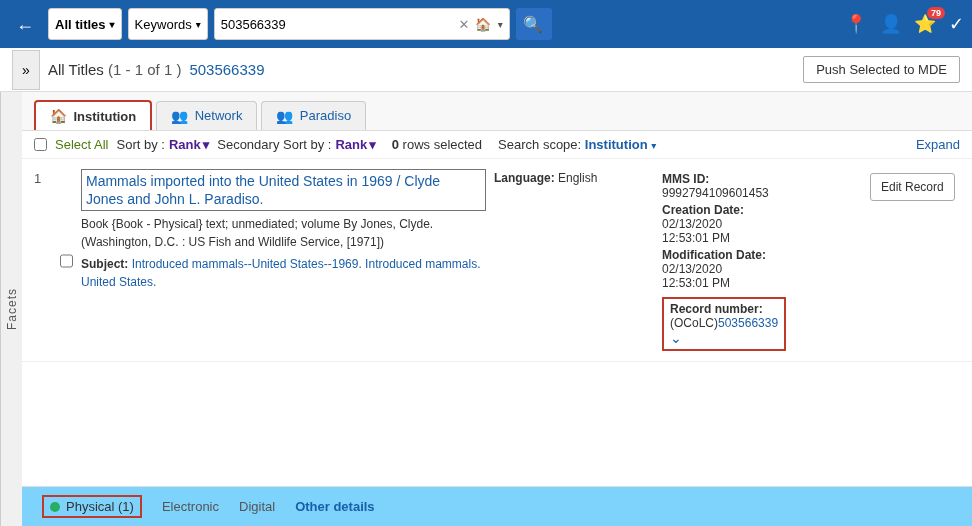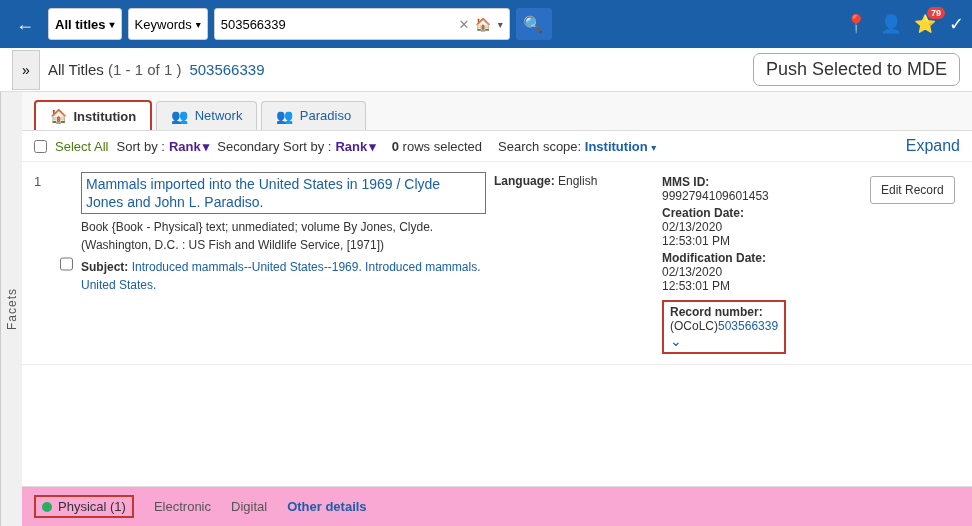--- a/index.html
+++ b/index.html
@@ -137,23 +137,23 @@
     .breadcrumb-title .count { color: #555; }
     .breadcrumb-query {
       color: #1a5fa8;
       font-size: 15px;
       margin-left: 8px;
     }
     .push-mde-btn {
       margin-left: auto;
       background: #fff;
       border: 1px solid #aaa;
-      border-radius: 7px;
+      border-radius: 2px;
       padding: 5px 12px;
-      font-size: 18px;
+      font-size: 13px;
       cursor: pointer;
       color: #333;
     }
 
     
     .facets-label-container {
       display: flex;
       height: calc(526px - 92px);
     }
     .facets-label {
@@ -246,21 +246,21 @@
     }
     .search-scope-toolbar .scope-val {
       color: #1a5fa8;
       font-weight: bold;
       cursor: pointer;
     }
     .expand-btn {
       margin-left: auto;
       color: #1a5fa8;
       cursor: pointer;
-      font-size: 16px;
+      font-size: 13px;
       background: none;
       border: none;
     }
 
     
     .result-list {
       flex: 1;
       overflow-y: auto;
       padding: 0;
     }
@@ -314,23 +314,23 @@
       cursor: pointer;
       color: #333;
       white-space: nowrap;
       height: 28px;
     }
 
     
     .bottom-tabs {
       display: flex;
       align-items: center;
-      padding: 8px 12px;
+      padding: 8px 20px;
       border-top: 1px solid #ddd;
-      background: #f9a8d4;
+      background: #7dd3fc;
       gap: 20px;
     }
     .bottom-tab {
       font-size: 13px;
       cursor: pointer;
       color: #555;
       display: flex;
       align-items: center;
       gap: 6px;
     }

